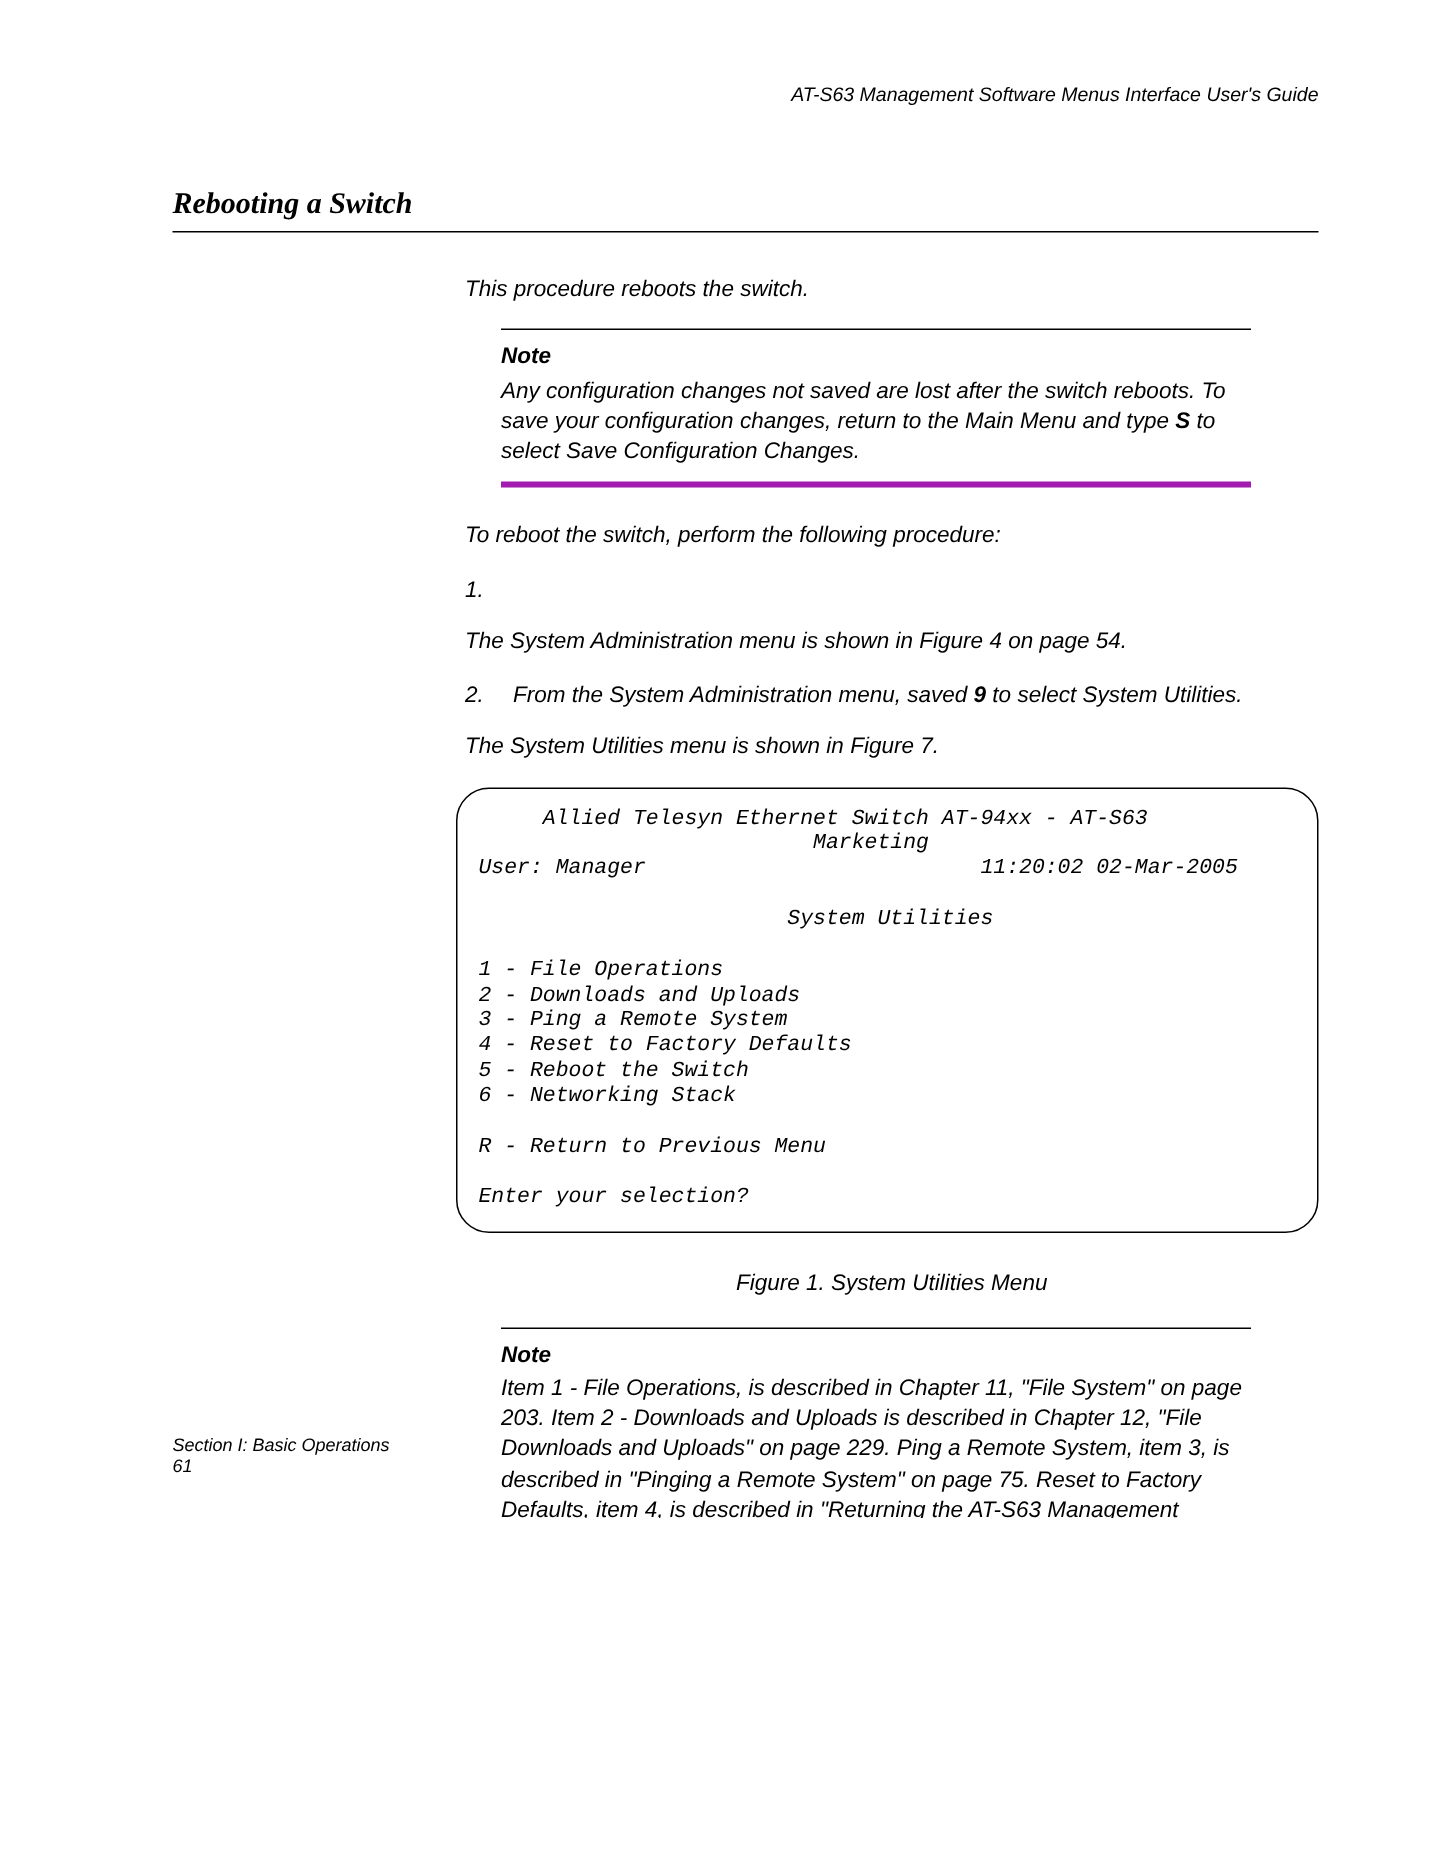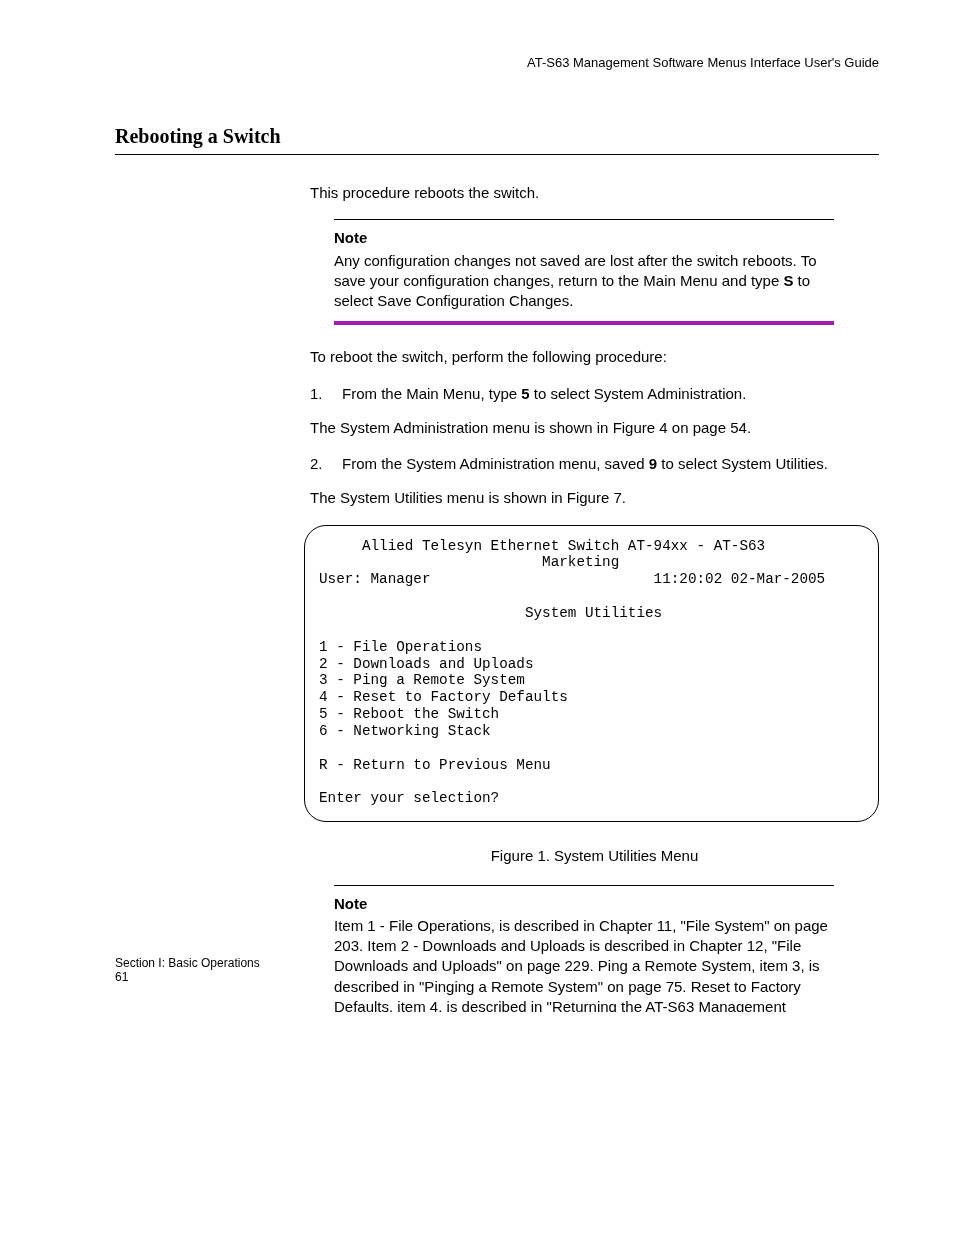--- a/index.html
+++ b/index.html
@@ -8,20 +8,21 @@
     background: #fff;
     font-family: Arial, Helvetica, sans-serif;
     color: #000;
   }
   .page {
     width: 954px;
     height: 1012px;
     position: relative;
     box-sizing: border-box;
     padding: 55px 75px 0 115px;
+    font-style: italic;
   }
   .running-head {
     text-align: right;
     font-size: 13px;
     color: #000;
     margin-bottom: 55px;
   }
   h1.section-title {
     font-family: "Times New Roman", Times, serif;
     font-weight: bold;
@@ -106,23 +107,20 @@
 
     <div class="note-block">
       <span class="note-label">Note</span>
       <span>Any configuration changes not saved are lost after the switch reboots. To save your configuration changes, return to the Main Menu and type </span><b>S</b><span> to select Save Configuration Changes.</span>
     </div>
 
     <p>To reboot the switch, perform the following procedure:</p>
 
     <div class="ol-step">
       <div class="num">1.</div>
-      <div>
-        <span>From the Main Menu, type </span><b>5</b><span> to select System Administration.</span>
-      </div>
     </div>
     <p class="ol-sub">The System Administration menu is shown in Figure 4 on page 54.</p>
 
     <div class="ol-step">
       <div class="num">2.</div>
       <div>
         <span>From the System Administration menu, saved </span><b>9</b><span> to select System Utilities.</span>
       </div>
     </div>
     <p class="ol-sub">The System Utilities menu is shown in Figure 7.</p>

